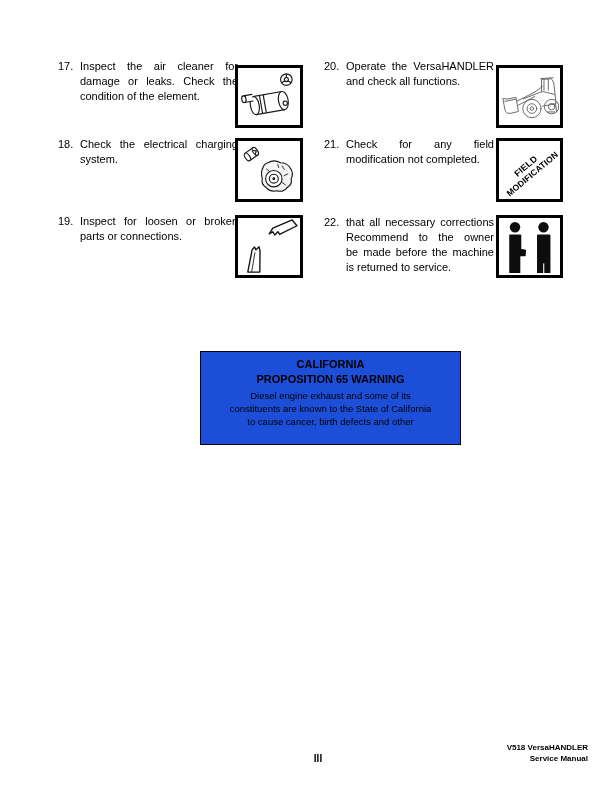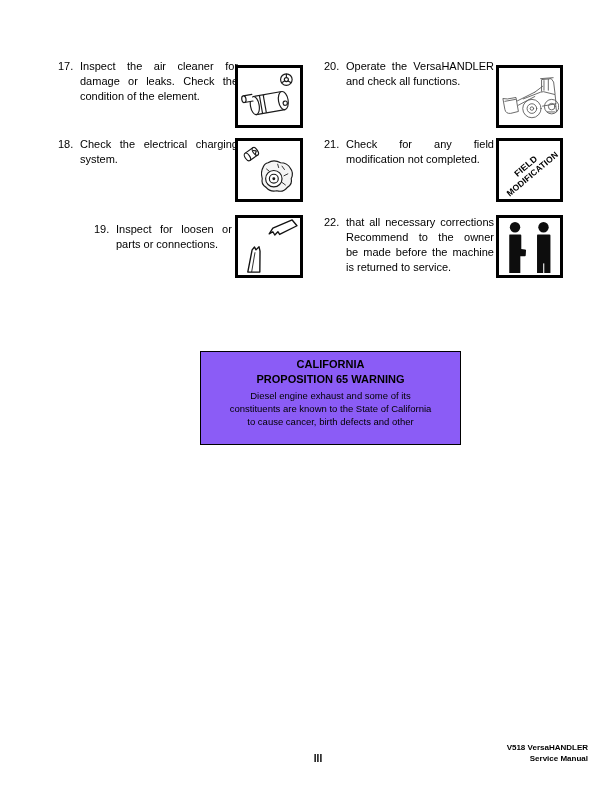--- a/index.html
+++ b/index.html
@@ -20,21 +20,21 @@
   .icon-box svg { display:block; }
 
   .stamp {
     transform:rotate(-40deg); text-align:center; font-weight:bold;
     font-size:9px; line-height:10px; letter-spacing:0.2px; white-space:nowrap;
   }
   .stamp .l2 { font-size:8.5px; }
 
   .warning-box {
     position:absolute; left:200px; top:351px; width:261px; height:94px;
-    box-sizing:border-box; border:1.3px solid #000; background:#8b5cf6; text-align:center;
+    box-sizing:border-box; border:1.3px solid #000; background:#1d4ed8; text-align:center;
   }
   .warning-box .wtitle { font-weight:bold; font-size:11px; line-height:14.5px; margin-top:5px; }
   .warning-box .wbody  { font-size:9.5px; line-height:13px; margin-top:3px; }
 
   .footer-page-num {
     position:absolute; left:298px; top:753px; width:40px; text-align:center;
     font-size:10px; font-weight:bold;
   }
   .footer-right {
     position:absolute; right:24px; top:743px; text-align:right;
@@ -136,21 +136,21 @@
       <div class="line">modification not completed.</div>
     </div>
   </div>
   <div class="icon-box" style="left:496px; top:138px; width:67px; height:64px;">
     <div class="stamp">
       <div class="l1">FIELD</div>
       <div class="l2">MODIFICATION</div>
     </div>
   </div>
 
-  <div class="item" style="left:58px; top:222px; width:180px;margin-left:36px;">
+  <div class="item" style="left:58px; top:214px; width:180px;">
     <span class="num">19.</span>
     <div class="lines" style="width:158px;">
       <div class="line">Inspect for loosen or broken</div>
       <div class="line">parts or connections.</div>
     </div>
   </div>
   <div class="icon-box" style="left:235px; top:215px; width:68px; height:63px;">
     <svg width="60" height="55" viewBox="0 0 62 57">
       <g stroke="#111" fill="#fff" stroke-width="1.4" stroke-linejoin="round">
         <path d="M55 1 L60 7 L42 16 l-1.8 -2.8 l-3.2 3.4 l-2 -3.4 l-3.8 2.2 L35 9.5 Z"></path>

